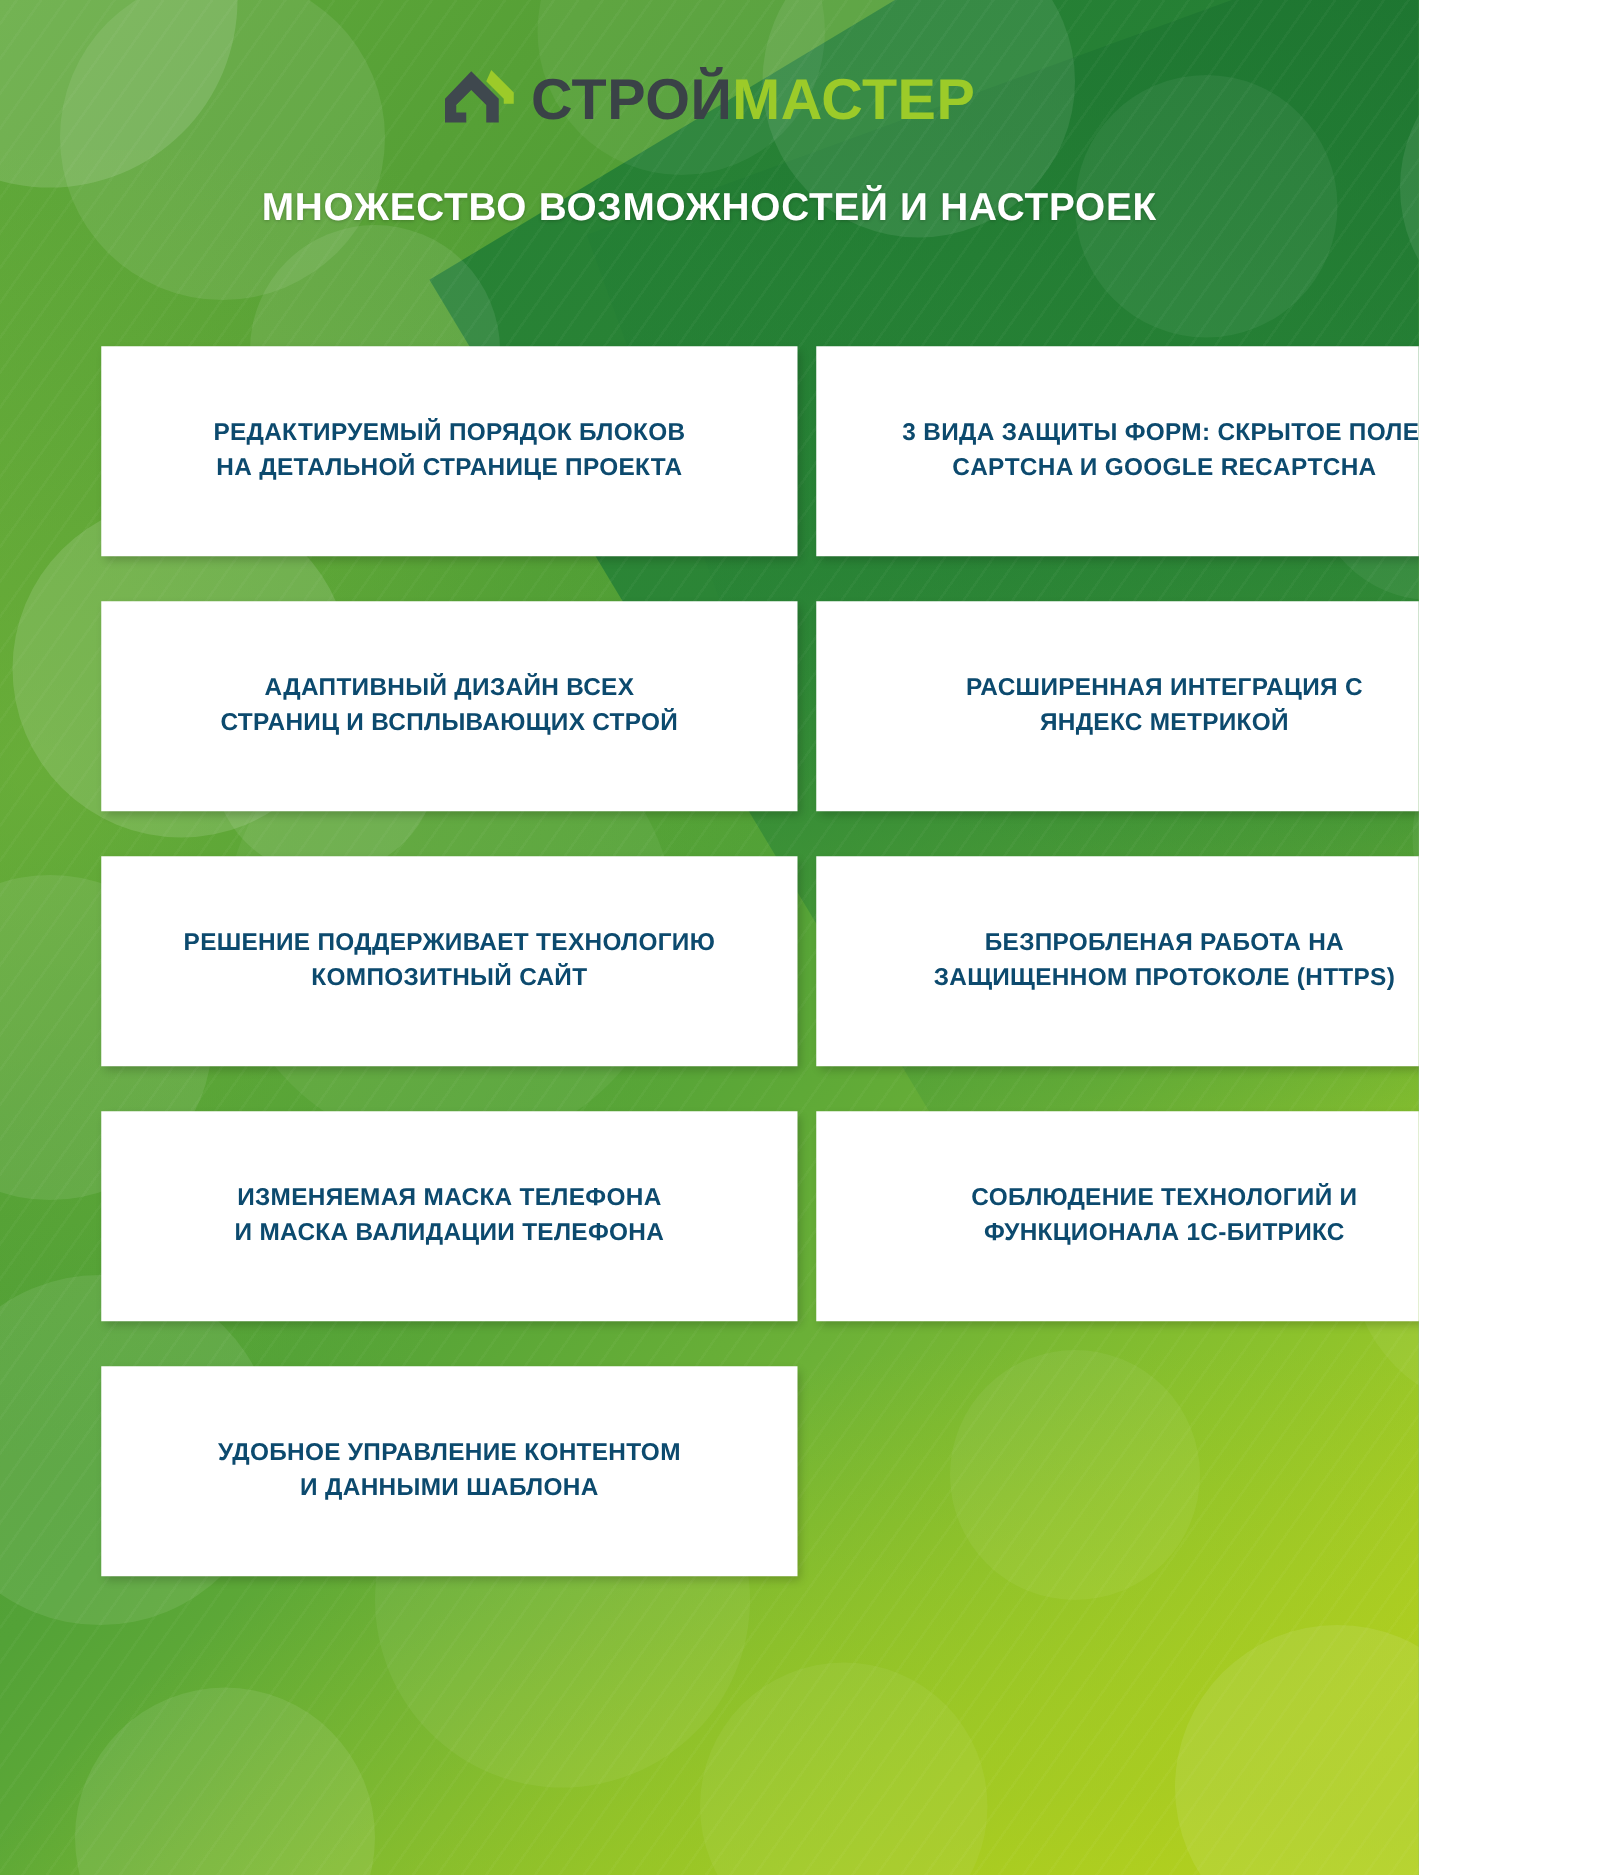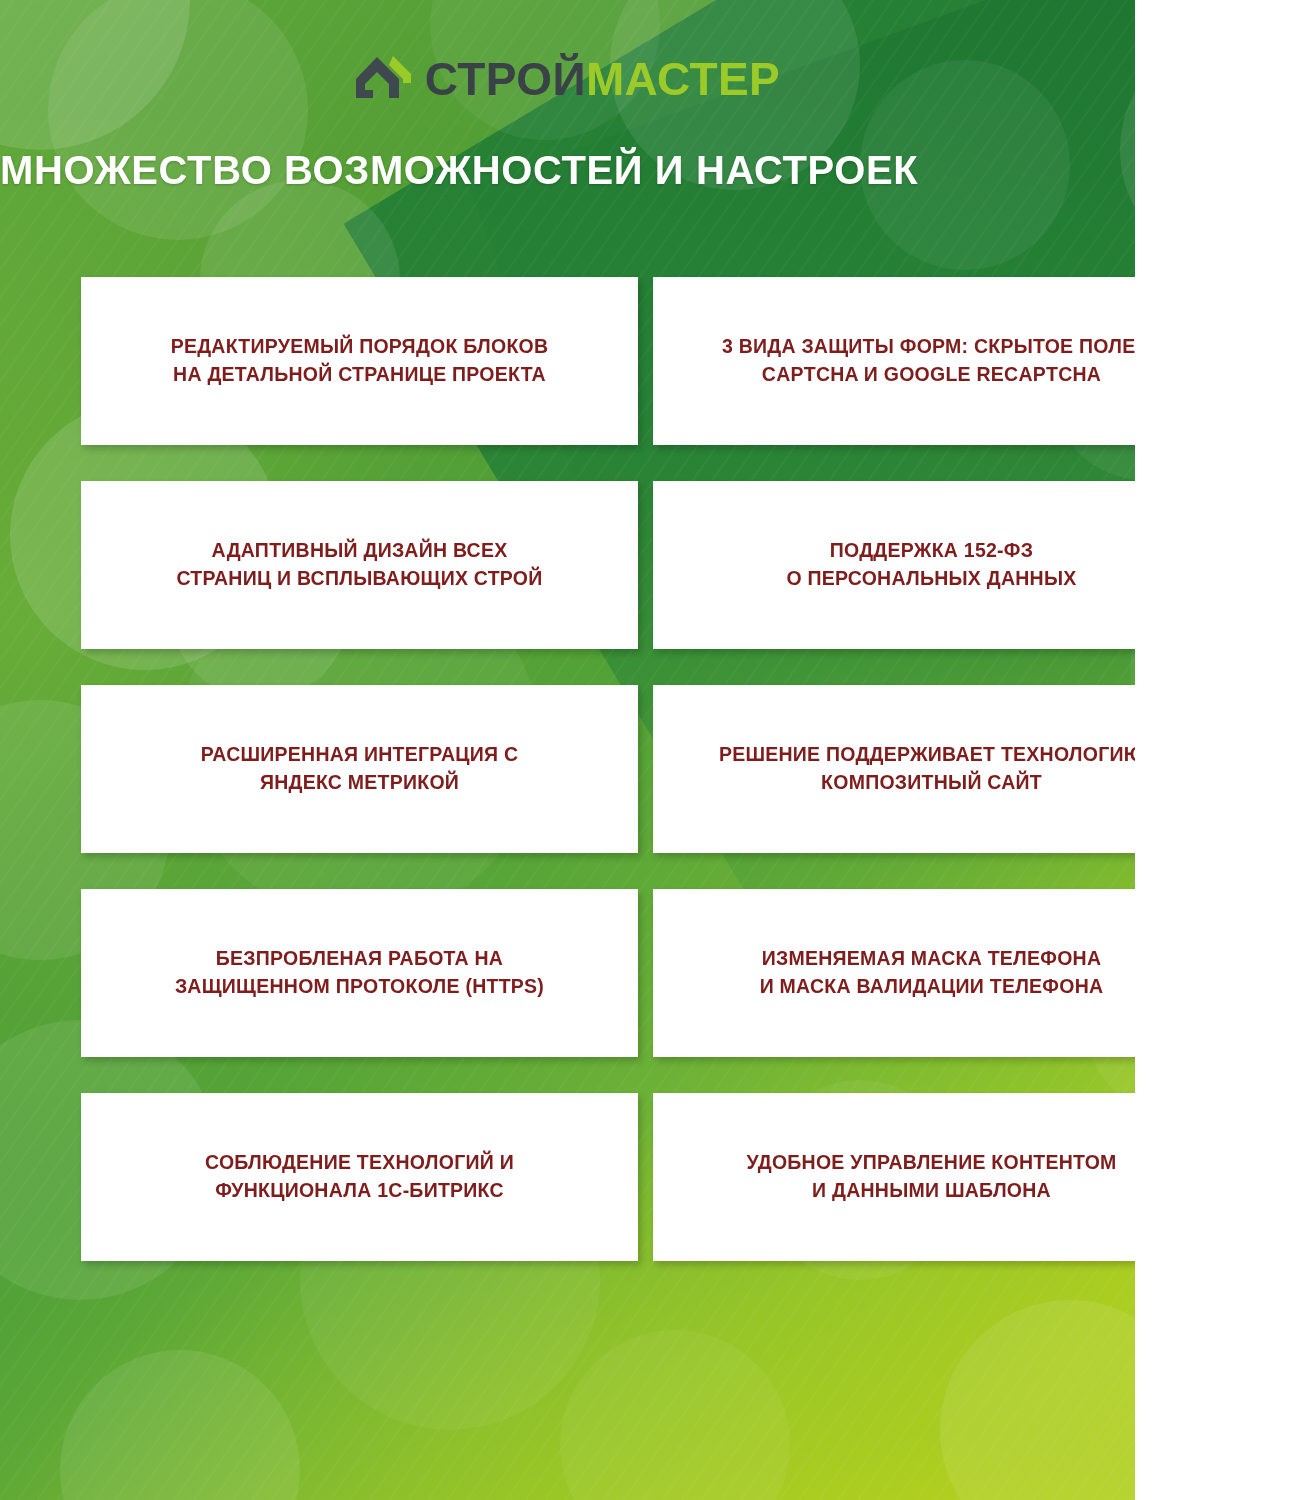--- a/index.html
+++ b/index.html
@@ -121,23 +121,23 @@
     white-space: nowrap;
     font-family: "Liberation Sans", sans-serif;
   }
   .logo-text .part-dark { color: #3a4247; }
   .logo-text .part-green { color: #9ccb29; }
 
   .poster-title {
     position: absolute;
     top: 148px;
     left: 0; right: 0;
-    text-align: left;
+    text-align: center;
     color: #ffffff;
-    font-size: 40px;
+    font-size: 31px;
     font-weight: 700;
     letter-spacing: .6px;
     text-shadow: 0 1px 3px rgba(0,0,0,.22);
     font-family: "Liberation Sans", sans-serif;
   }
 
   
   .grid {
     position: absolute;
     left: 81px;
@@ -154,21 +154,21 @@
     height: 168px;
     box-shadow: 3px 4px 7px rgba(0,0,0,.20);
     display: flex;
     align-items: center;
     justify-content: center;
     box-sizing: border-box;
     padding: 0 26px;
   }
   .card-text {
     text-align: center;
-    color: #7f1d1d;
+    color: #0c4a6e;
     font-size: 19.5px;
     font-weight: 700;
     line-height: 1.42;
     letter-spacing: .25px;
     font-family: "Liberation Sans", sans-serif;
     white-space: pre-line;
   }
 </style>
 </head>
 <body>
@@ -229,24 +229,20 @@
       </div>
     <div class="card">
         <div class="card-text">3 ВИДА ЗАЩИТЫ ФОРМ: СКРЫТОЕ ПОЛЕ,
 CAPTCHA И GOOGLE RECAPTCHA</div>
       </div>
     <div class="card">
         <div class="card-text">АДАПТИВНЫЙ ДИЗАЙН ВСЕХ
 СТРАНИЦ И ВСПЛЫВАЮЩИХ СТРОЙ</div>
       </div>
     <div class="card">
-        <div class="card-text">ПОДДЕРЖКА 152-ФЗ
-О ПЕРСОНАЛЬНЫХ ДАННЫХ</div>
-      </div>
-    <div class="card">
         <div class="card-text">РАСШИРЕННАЯ ИНТЕГРАЦИЯ С
 ЯНДЕКС МЕТРИКОЙ</div>
       </div>
     <div class="card">
         <div class="card-text">РЕШЕНИЕ ПОДДЕРЖИВАЕТ ТЕХНОЛОГИЮ
 КОМПОЗИТНЫЙ САЙТ</div>
       </div>
     <div class="card">
         <div class="card-text">БЕЗПРОБЛЕНАЯ РАБОТА НА
 ЗАЩИЩЕННОМ ПРОТОКОЛЕ (HTTPS)</div>

